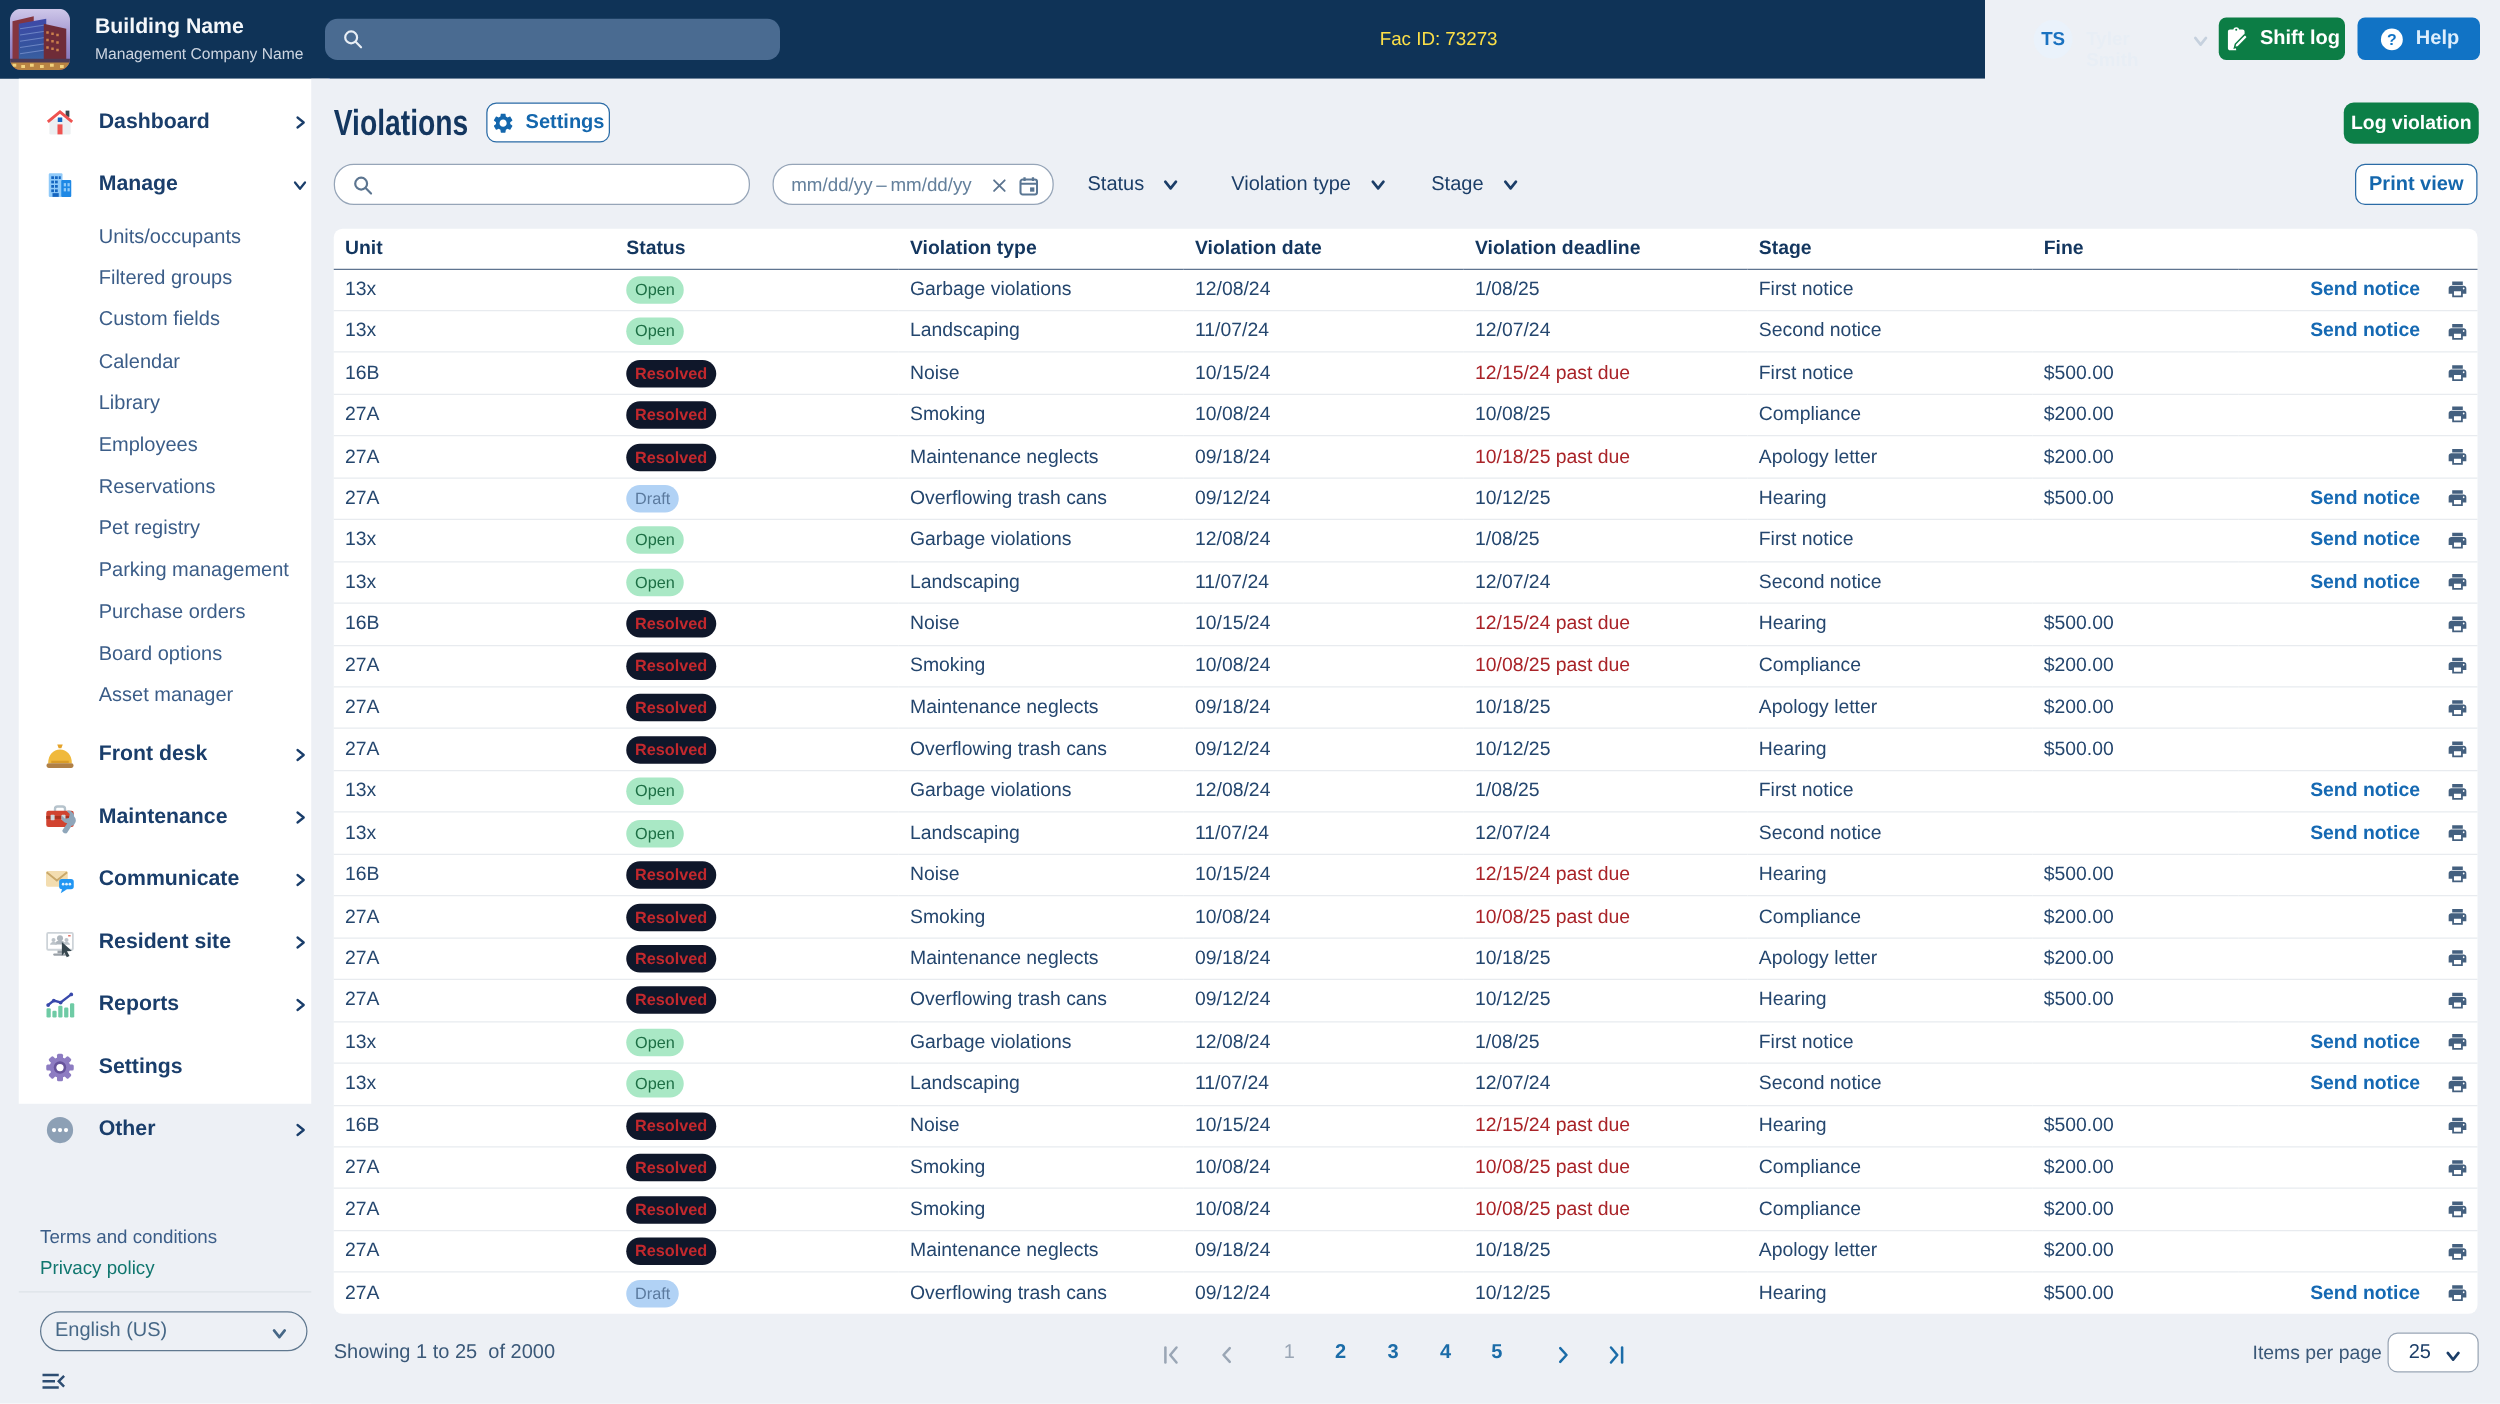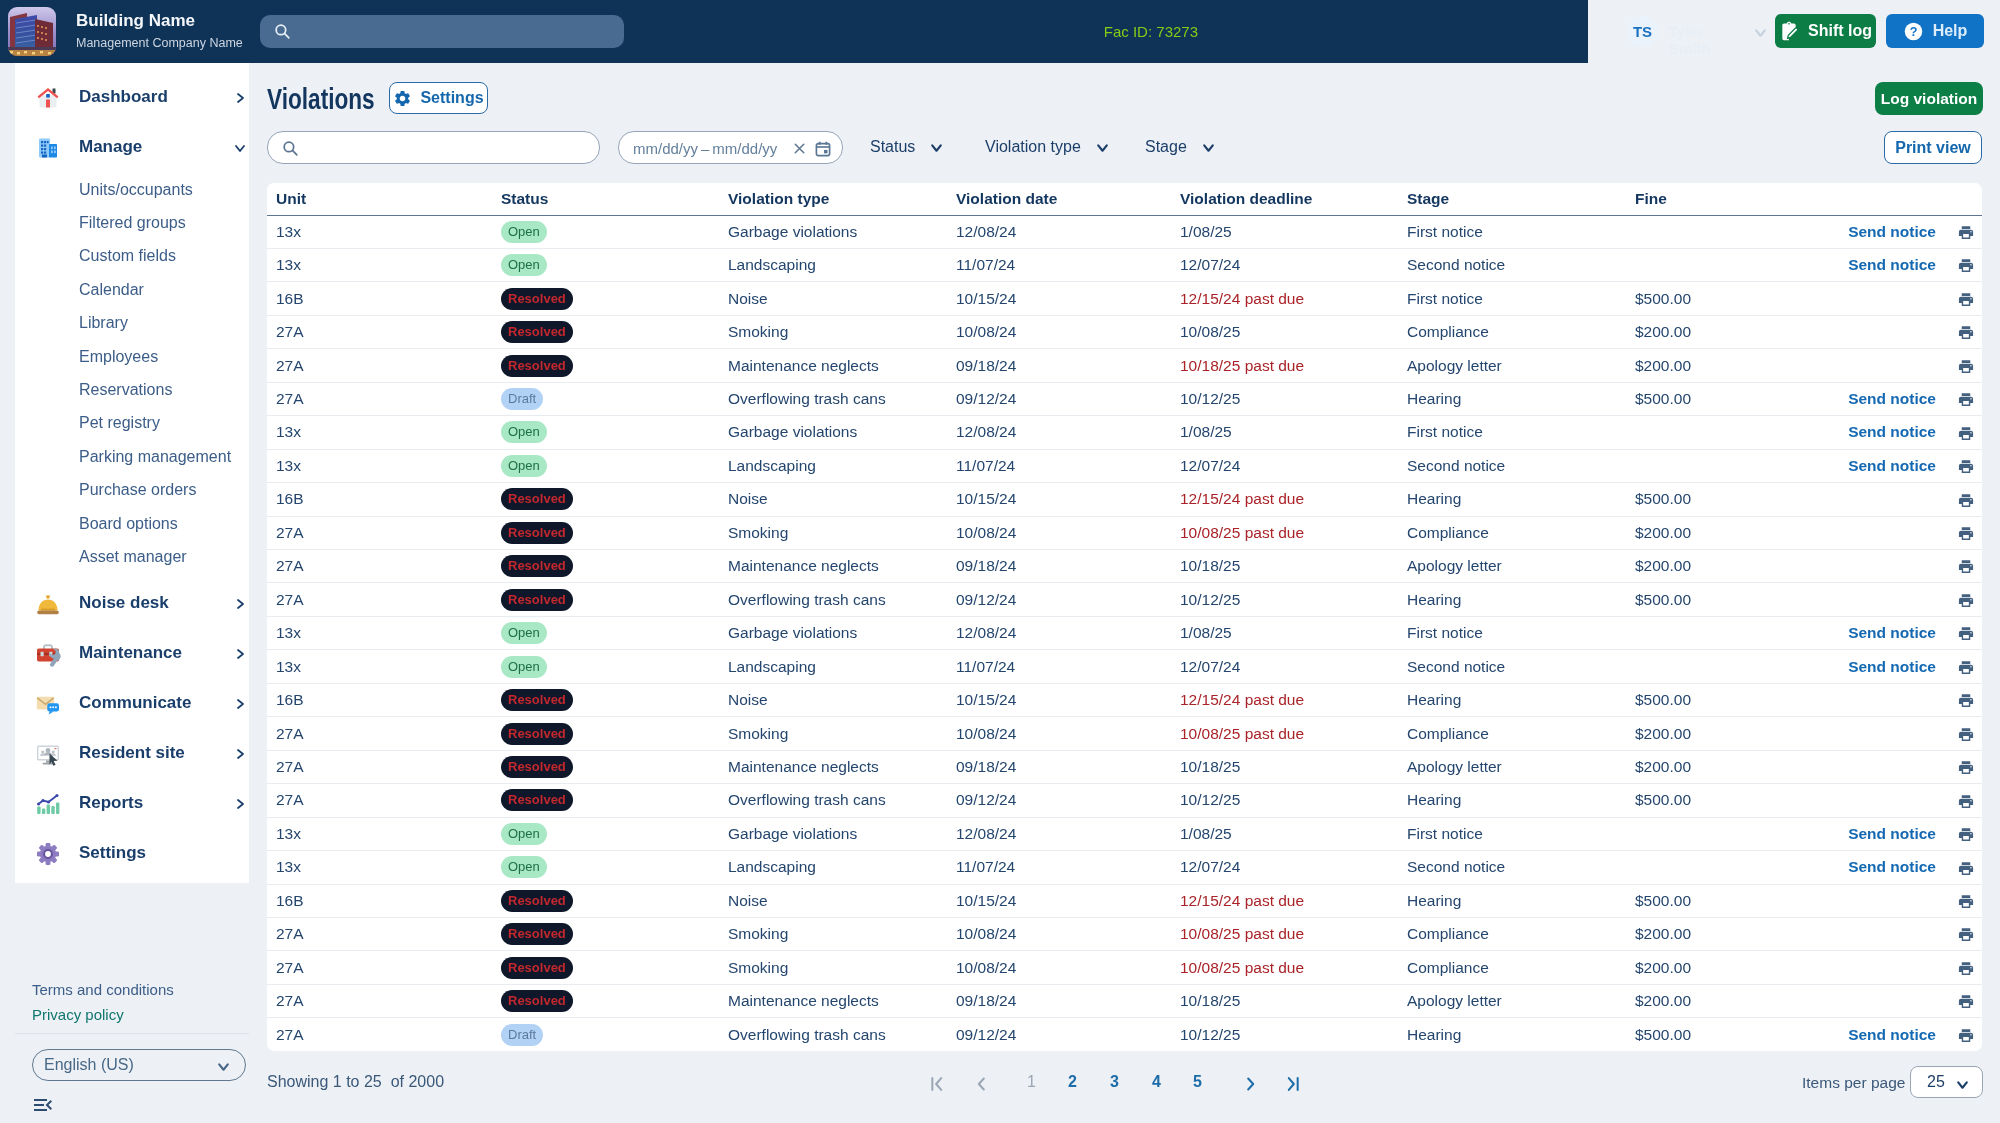--- a/index.html
+++ b/index.html
@@ -4,21 +4,21 @@
 html,body { width:2000px; height:1123px; font-family:"Liberation Sans", sans-serif; }
 #page { position:relative; width:2000px; height:1123px; background:#edf0f5; overflow:hidden; }
 
 
 #topbar { position:absolute; left:0; top:0; width:1588px; height:63px; background:#0f3357; }
 #logo { position:absolute; left:8px; top:7px; width:48px; height:49px; border-radius:9px; overflow:hidden; }
 #bname { position:absolute; left:76px; top:11px; font-size:17px; font-weight:bold; color:#f4f7fa; }
 #mname { position:absolute; left:76px; top:36px; font-size:12.5px; color:#ccd5e1; }
 #tsearch { position:absolute; left:260px; top:15px; width:364px; height:33px; background:#4a6b91; border-radius:10px; }
 #tsearch svg { position:absolute; left:13px; top:7px; }
-#facid { position:absolute; right:390px; top:23px; font-size:15px; color:#84cc16; }
+#facid { position:absolute; right:390px; top:23px; font-size:15px; color:#fde047; }
 #avatar { position:absolute; left:1627px; top:16px; width:31px; height:31px; border-radius:50%; background:#eaf2fb;
   color:#1b72c0; font-size:15px; font-weight:bold; text-align:center; line-height:31px; }
 #uname { position:absolute; left:1669px; top:23px; font-size:15px; font-weight:bold; color:#e8eef5; }
 #uchev { position:absolute; left:1753px; top:25px; }
 .tbtn { position:absolute; top:14px; height:34px; border-radius:6px; display:flex; align-items:center; justify-content:center; gap:9px;
   font-size:16px; font-weight:bold; color:#fff; }
 #shiftlog { left:1775px; width:101px; background:#0c7d45; }
 #helpbtn { left:1886px; width:98px; background:#1173c5; color:#dcedfc; }
 
 
@@ -217,21 +217,21 @@
       <div class="subitem">Board options</div>
       <div class="subitem">Asset manager</div>
       <div style="height:5.6px"></div>
       <div class="mitem">
         <div class="micon"><svg viewBox="0 0 26 26" width="26" height="26">
             <path d="M10.8 4.5 h4.4 l-1.1 3 h-2.2 z" fill="#e6a329"></path>
             <path d="M3.5 19.5 C3.5 13 7.6 8.6 13 8.6 C18.4 8.6 22.5 13 22.5 19.5 Z" fill="#f0b93b"></path>
             <rect x="6" y="17.6" width="14" height="1.9" fill="#d99c28"></rect>
             <rect x="2.2" y="19.5" width="21.6" height="3.8" rx="1.7" fill="#b08046"></rect>
           </svg></div>
-        <div class="mlabel">Noise desk</div>
+        <div class="mlabel">Front desk</div>
         <div class="mchev"><svg width="14" height="14" viewBox="0 0 14 14" fill="none">
             <polyline points="5,3 10,7 5,11" stroke="#1a3e6b" stroke-width="1.8" stroke-linecap="round" stroke-linejoin="round"></polyline>
           </svg></div>
       </div>
       <div class="mitem">
         <div class="micon"><svg viewBox="0 0 26 26" width="26" height="26">
             <rect x="9" y="4.2" width="8" height="5.5" rx="2" fill="none" stroke="#b6c3cc" stroke-width="1.9"></rect>
             <rect x="2" y="7.5" width="22" height="13" rx="1.8" fill="#d14330"></rect>
             <rect x="2" y="11.8" width="22" height="2.3" fill="#a8321f"></rect>
             <rect x="5.5" y="10.8" width="3.2" height="4.4" rx="0.6" fill="#cfd8dc"></rect>
@@ -306,20 +306,32 @@
               <rect x="10.6" y="2" width="4.8" height="22" rx="1.2"></rect>
               <rect x="2" y="10.6" width="22" height="4.8" rx="1.2"></rect>
               <rect x="10.6" y="2" width="4.8" height="22" rx="1.2" transform="rotate(45 13 13)"></rect>
               <rect x="10.6" y="2" width="4.8" height="22" rx="1.2" transform="rotate(-45 13 13)"></rect>
               <circle cx="13" cy="13" r="8.2"></circle>
             </g>
             <circle cx="13" cy="13" r="5" fill="#67549c"></circle>
             <circle cx="13" cy="13" r="2.9" fill="#ffffff"></circle>
           </svg></div>
         <div class="mlabel">Settings</div>
+      </div>
+      <div class="mitem">
+        <div class="micon"><svg viewBox="0 0 26 26" width="26" height="26">
+            <circle cx="13" cy="13" r="10.5" fill="#8da0b5"></circle>
+            <circle cx="8.2" cy="13" r="1.7" fill="#fff"></circle>
+            <circle cx="13" cy="13" r="1.7" fill="#fff"></circle>
+            <circle cx="17.8" cy="13" r="1.7" fill="#fff"></circle>
+          </svg></div>
+        <div class="mlabel">Other</div>
+        <div class="mchev"><svg width="14" height="14" viewBox="0 0 14 14" fill="none">
+            <polyline points="5,3 10,7 5,11" stroke="#1a3e6b" stroke-width="1.8" stroke-linecap="round" stroke-linejoin="round"></polyline>
+          </svg></div>
       </div>
       <div id="terms">Terms and conditions</div>
       <div id="privacy">Privacy policy</div>
       <div id="sbline"></div>
       <div id="langsel">
         <span>English (US)</span>
         <svg width="15" height="15" viewBox="0 0 14 14" fill="none">
           <polyline points="3,5 7,10 11,5" stroke="#476887" stroke-width="2" stroke-linecap="round" stroke-linejoin="round"></polyline>
         </svg>
       </div>

